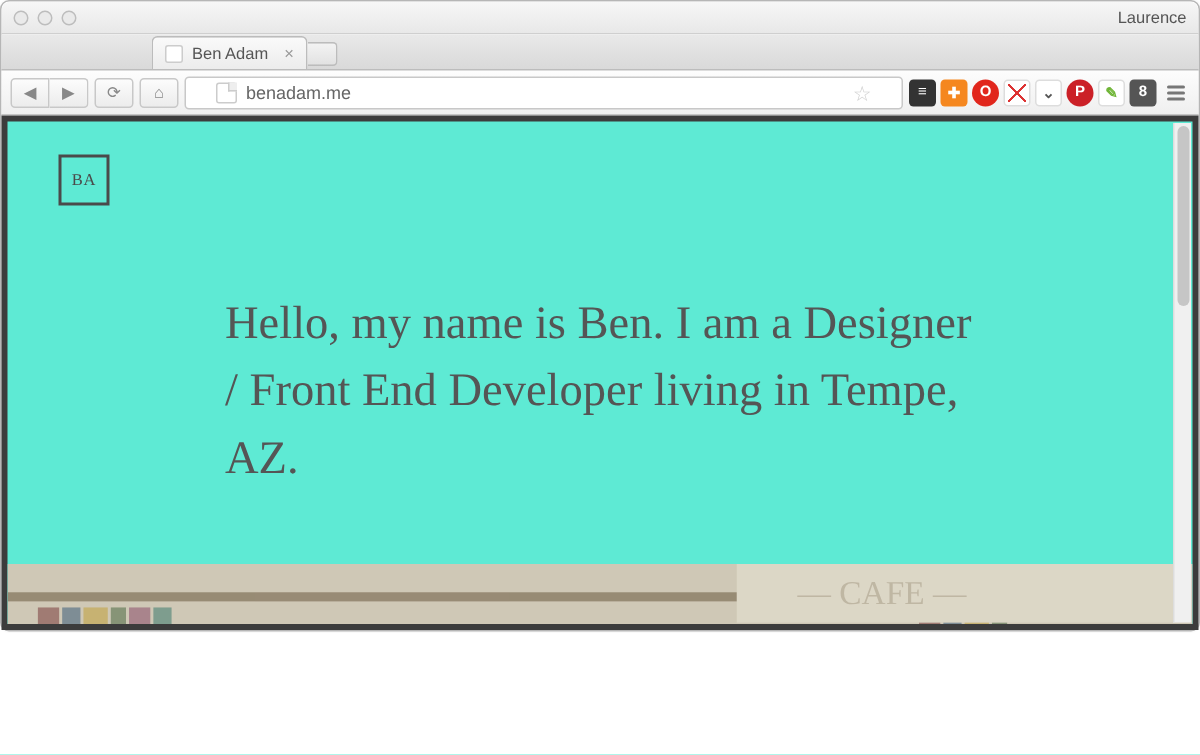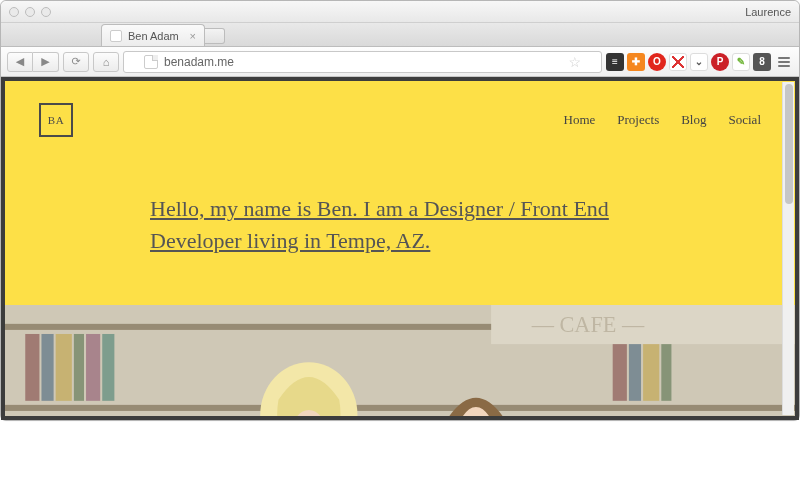--- a/index.html
+++ b/index.html
@@ -121,21 +121,21 @@
 
   
   .viewport {
     flex:1;
     background:#3c3c3c;
     padding:4px;
     overflow:hidden;
   }
   .page {
     width:100%; height:100%;
-    background:#fde047;
+    background:#5eead4;
     position:relative;
     overflow:hidden;
   }
 
   .site-header{
     display:flex;align-items:center;justify-content:space-between;
     padding:22px 34px 0;
   }
   .logo{
     width:34px;height:34px;border:2px solid #4a4a4a;
@@ -151,24 +151,23 @@
 
   .intro{
     max-width:540px;
     margin:56px auto 0;
     text-align:left;
     padding:0 20px;
   }
   .intro h1{
     font-family: Georgia, "Times New Roman", serif;
     font-weight:400;
-    font-size:22px;
+    font-size:31px;
     line-height:1.45;
     color:#555;
-    text-decoration:underline;
   }
 
   .hero{
     margin-top:48px;
     width:100%; height:220px;
     background:#dcd6c8;
     position:relative;
     overflow:hidden;
   }
   
@@ -235,26 +234,20 @@
         <span></span>
         <span></span>
       </div>
   </div>
 
   <div class="viewport">
     <div class="page">
 
       <header class="site-header">
         <div class="logo">BA</div>
-        <nav class="site-nav">
-          <a>Home</a>
-          <a>Projects</a>
-          <a>Blog</a>
-          <a>Social</a>
-        </nav>
       </header>
 
       <section class="intro">
         <h1>Hello, my name is Ben. I am a Designer / Front End Developer living in Tempe, AZ.</h1>
       </section>
 
       <div class="hero">
         <svg viewBox="0 0 780 220" preserveAspectRatio="xMidYMid slice">
 
           <rect width="780" height="220" fill="#cfc8b6"></rect>

